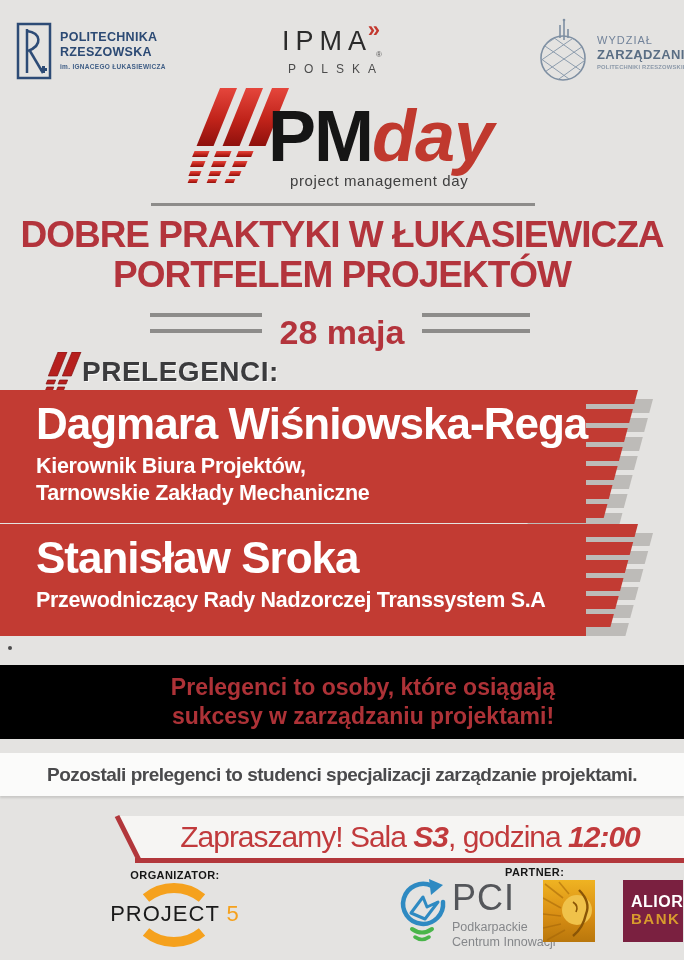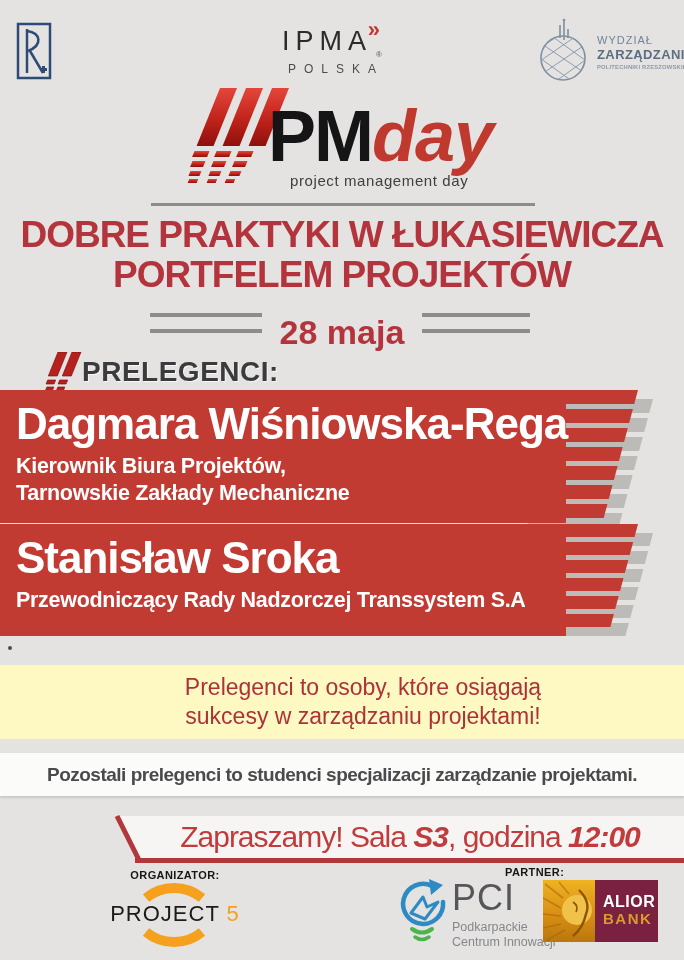--- a/index.html
+++ b/index.html
@@ -37,70 +37,75 @@
          font-size:37px;line-height:40px;letter-spacing:-1px;}
   .date-text{left:0;top:298px;width:684px;text-align:center;color:#b3343c;font-weight:bold;font-size:34px;margin-top:15px;}
   .date-lines{width:112px;height:12px;border-top:4px solid #8d8c8a;border-bottom:4px solid #8d8c8a;}
   .dl-left{left:150px;top:313px;}
   .dl-right{left:422px;top:313px;width:108px;}
 
   
   .spk-head-icon{left:36px;top:352px;}
   .spk-head{left:82px;top:356px;font-size:28px;font-weight:bold;color:#3b3b3d;letter-spacing:.5px;
             text-shadow:1px 1px 0 rgba(255,255,255,.7);}
-  .banner{left:0;width:566px;background:#c23b33;color:#fff;}
+  .banner{left:0;width:566px;background:#c23b33;color:#fff;padding-left:20px;}
   .banner1{top:390px;height:133px;}
   .banner2{top:524px;height:112px;}
   .teeth{overflow:hidden;}
   .b-name{margin:8px 0 3px 16px;font-size:44px;font-weight:bold;letter-spacing:-1px;line-height:52px;white-space:nowrap;}
   .b-role{margin-left:16px;font-size:21.5px;font-weight:bold;line-height:27px;letter-spacing:-.3px;white-space:nowrap;}
   .stray-dot{left:8px;top:646px;width:4px;height:4px;background:#4c4c4c;border-radius:50%;}
 
   
-  .highlight{left:0;top:665px;width:684px;height:74px;background:#fef9c3;text-align:center;
-             color:#ad3237;font-weight:normal;font-size:23px;line-height:29px;padding-top:8px;box-sizing:border-box;padding-left:42px;}
+  .highlight{left:0;top:665px;width:684px;height:74px;background:#000000;text-align:center;
+             color:#ad3237;font-weight:bold;font-size:23px;line-height:29px;padding-top:8px;box-sizing:border-box;padding-left:42px;}
   .note-bar{left:0;top:753px;width:684px;height:43px;background:#fbfbfa;text-align:center;
             color:#4a4a4c;font-weight:bold;font-size:19px;line-height:43px;letter-spacing:-.5px;
             box-shadow:0 2px 2px rgba(0,0,0,.12);}
 
   
   .invite-shape{left:95px;top:812px;}
   .invite-text{left:140px;top:818px;width:540px;text-align:center;color:#c13a3c;font-size:30px;line-height:38px;letter-spacing:-1px;}
   .invite-strong{font-weight:bold;font-style:italic;}
 
   
   .org-label{left:120px;top:869px;width:110px;text-align:center;font-size:11px;font-weight:bold;color:#161616;letter-spacing:.4px;}
   .p5-arcs{left:128px;top:882px;}
   .p5-text{left:110px;top:901px;width:130px;text-align:center;font-size:22px;font-weight:normal;color:#1b1b1b;letter-spacing:1px;}
   .p5-num{color:#f5a11d;}
   .partner-label{left:505px;top:866px;font-size:11px;font-weight:bold;color:#161616;letter-spacing:.4px;}
   .pci-icon{left:396px;top:878px;}
   .pci-block{left:452px;top:880px;}
   .pci-abbr{font-size:36px;color:#54565a;line-height:36px;letter-spacing:1px;}
   .pci-sub{font-size:12.5px;color:#85878a;line-height:15px;margin-top:4px;}
-  .alior{left:543px;top:880px;width:115px;height:78px;display:flex;}
+  .alior{left:543px;top:880px;width:115px;height:78px;display:flex;gap:28px;}
   .alior-gold{width:52px;height:62px;background:linear-gradient(180deg,#efb322 0%,#d98f14 55%,#b9770c 100%);position:relative;}
   .alior-maroon{width:63px;height:62px;background:#7a2040;box-sizing:border-box;padding:13px 0 0 8px;}
   .alior-l1{font-size:16px;font-weight:bold;color:#ffffff;letter-spacing:.5px;line-height:17px;}
   .alior-l2{font-size:15px;font-weight:bold;color:#d89b2d;letter-spacing:1.5px;line-height:17px;}
 </style>
 </head>
 <body>
 
 <div class="poster">
 
   <div class="abs pr-logo">
     <svg width="36" height="58" viewBox="0 0 36 58">
       <rect x="2" y="2" width="32" height="54" fill="none" stroke="#2d4b76" stroke-width="2.5"></rect>
       <path d="M 11 7 L 11 51" stroke="#2d4b76" stroke-width="2.5" fill="none"></path>
       <path d="M 11 9 C 25 11 27 23 12 29" stroke="#2d4b76" stroke-width="2.5" fill="none"></path>
       <path d="M 14 29 L 27 51" stroke="#2d4b76" stroke-width="2.5" fill="none"></path>
       <rect x="24" y="46" width="7" height="3" fill="#2d4b76"></rect>
       <rect x="26" y="44" width="3" height="7" fill="#2d4b76"></rect>
     </svg>
+    <div class="pr-text">
+      <div class="pr-l1">POLITECHNIKA</div>
+      <div class="pr-l2">RZESZOWSKA</div>
+      <div class="pr-l3">im. IGNACEGO ŁUKASIEWICZA</div>
+    </div>
   </div>
 
   <div class="abs ipma">
     <span class="ipma-name"><span>IPMA</span><span class="ipma-chev">»</span><span class="ipma-reg">®</span></span>
     <div class="ipma-country">POLSKA</div>
   </div>
 
   <div class="abs wz-logo">
     <svg width="56" height="66" viewBox="0 0 56 66">
       <defs>

